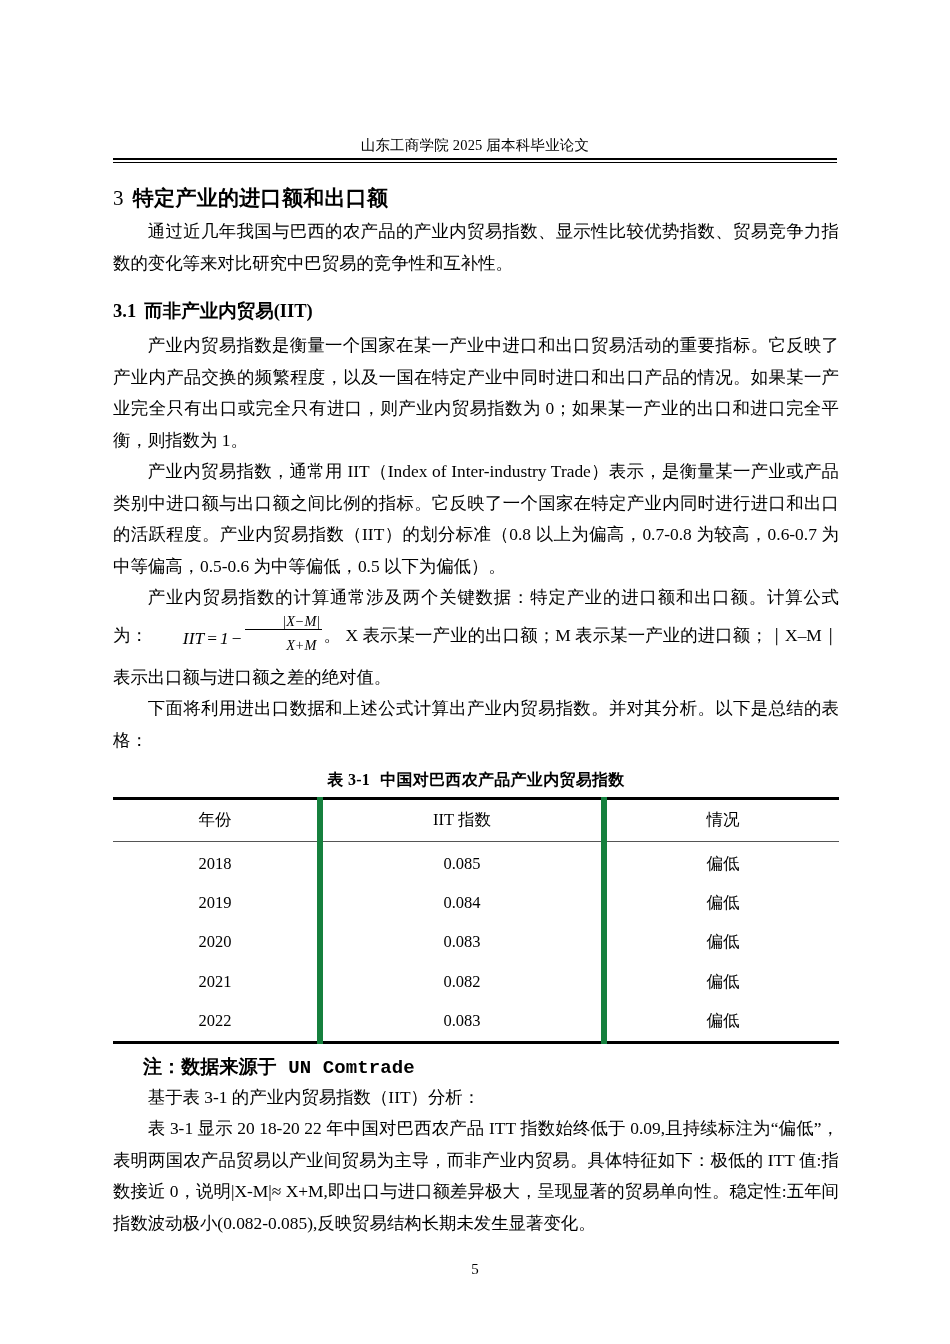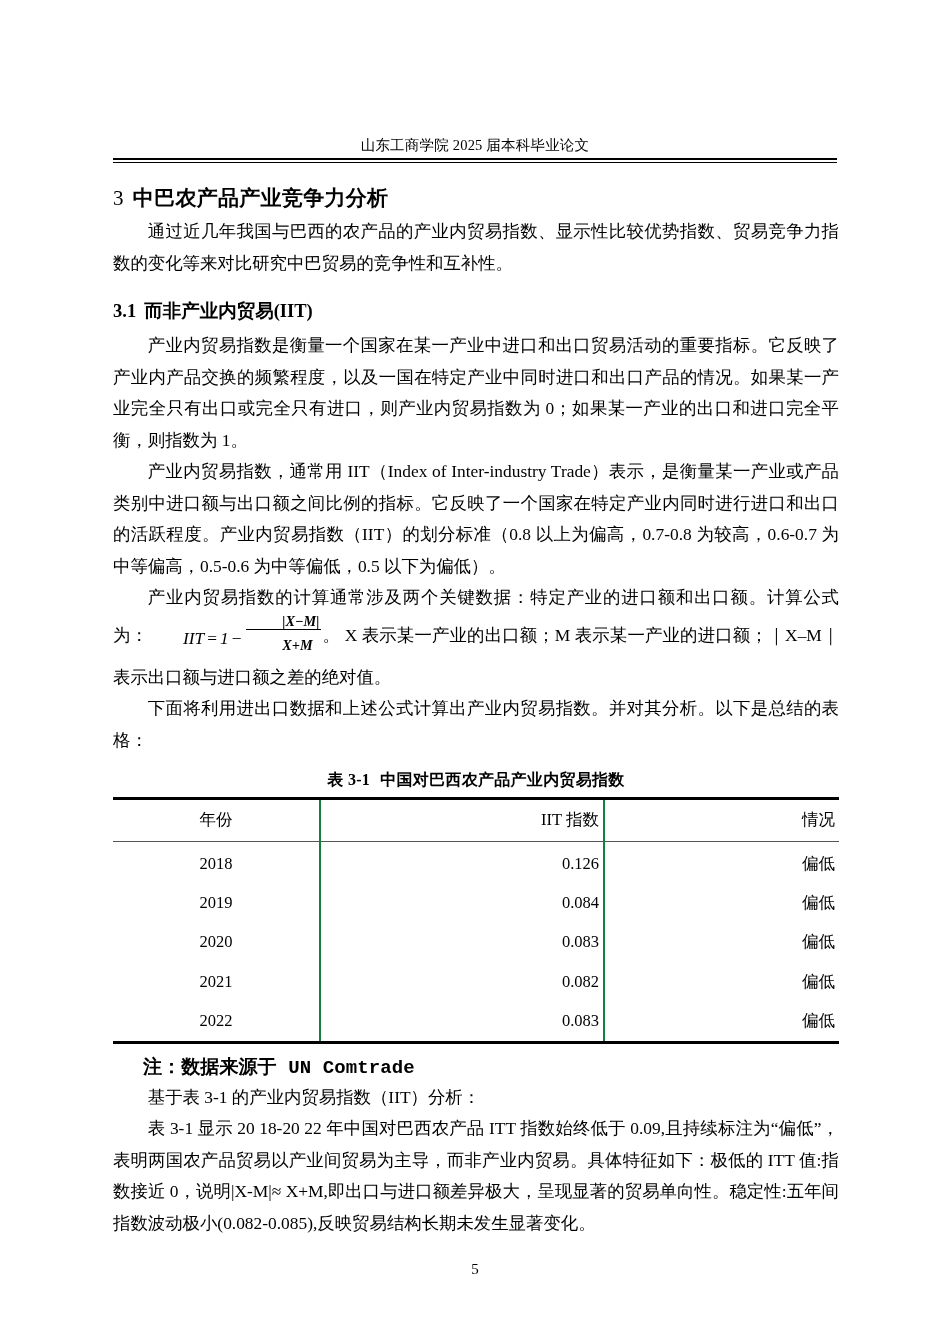--- a/index.html
+++ b/index.html
@@ -97,24 +97,24 @@
     display: inline-block;
     font-style: italic;
     font-family: "Liberation Serif", serif;
     vertical-align: -0.15em;
     white-space: nowrap;
   }
   .formula .op { font-style: normal; padding: 0 3px; }
   .frac {
     display: inline-block;
     vertical-align: -0.45em;
-    text-align: left;
+    text-align: center;
     font-size: 0.82em;
     line-height: 1.08;
-    font-weight: bold;
+    font-weight: normal;
     font-style: italic;
     margin: 0 1px;
   }
   .frac .num-part { display: block; padding: 0 2px; }
   .frac .den-part { display: block; border-top: 1.3px solid #000; padding: 8px 2px; }
 
   
   .table-caption {
     text-align: center;
     font-family: "DejaVu Sans", "Liberation Sans", sans-serif;
@@ -142,22 +142,21 @@
     font-size: 16.5px;
     padding: 8px 4px;
     font-weight: normal;
     line-height: 1.3;
   }
   table.data thead th {
     border-bottom: 1px solid #555;
     padding: 9px 4px 10px 4px;
   }
   table.data th.divider, table.data td.divider {
-    border-left: 2px solid #15803d;
-    text-align: right;
+    border-left: 6px solid #15803d;
   }
   table.data tbody tr:first-child td { padding-top: 11px; }
   table.data tbody tr td { padding-top: 9px; padding-bottom: 9px; }
 
   .table-note {
     font-family: Liberation Mono, monospace;
     font-weight: bold;
     font-size: 19px;
     margin: 10px 0 2px 30px;
     letter-spacing: 0.1px;
@@ -179,21 +178,21 @@
 <div class="page">
 
   <div class="header-area">
     <div class="header-text">山东工商学院 2025 届本科毕业论文</div>
     <div class="header-rule"></div>
   </div>
 
   <div class="content">
 
     <h1 class="sec">
-      <span class="num">3</span><span>中巴农产品产业竞争力分析</span>
+      <span class="num">3</span><span>特定产业的进口额和出口额</span>
     </h1>
 
     <p class="para">通过近几年我国与巴西的农产品的产业内贸易指数、显示性比较优势指数、贸易竞争力指数的变化等来对比研究中巴贸易的竞争性和互补性。</p>
 
     <h2 class="subsec">
       <span class="num">3.1</span><span>而非产业内贸易</span><span class="latin">(IIT)</span>
     </h2>
 
     <p class="para">产业内贸易指数是衡量一个国家在某一产业中进口和出口贸易活动的重要指标。它反映了产业内产品交换的频繁程度，以及一国在特定产业中同时进口和出口产品的情况。如果某一产业完全只有出口或完全只有进口，则产业内贸易指数为 0；如果某一产业的出口和进口完全平衡，则指数为 1。</p>
 
@@ -216,21 +215,21 @@
       <thead>
         <tr>
           <th>年份</th>
           <th class="divider">IIT 指数</th>
           <th class="divider">情况</th>
         </tr>
       </thead>
       <tbody>
         <tr>
           <td>2018</td>
-          <td class="divider">0.126</td>
+          <td class="divider">0.085</td>
           <td class="divider">偏低</td>
         </tr>
         <tr>
           <td>2019</td>
           <td class="divider">0.084</td>
           <td class="divider">偏低</td>
         </tr>
         <tr>
           <td>2020</td>
           <td class="divider">0.083</td>

